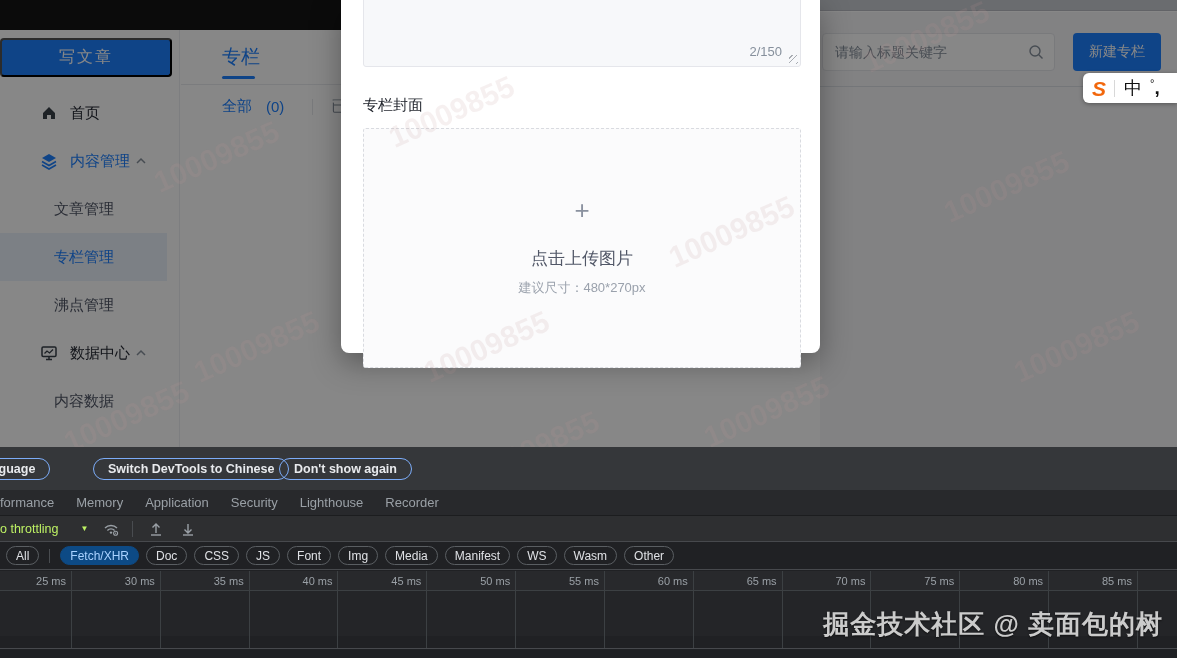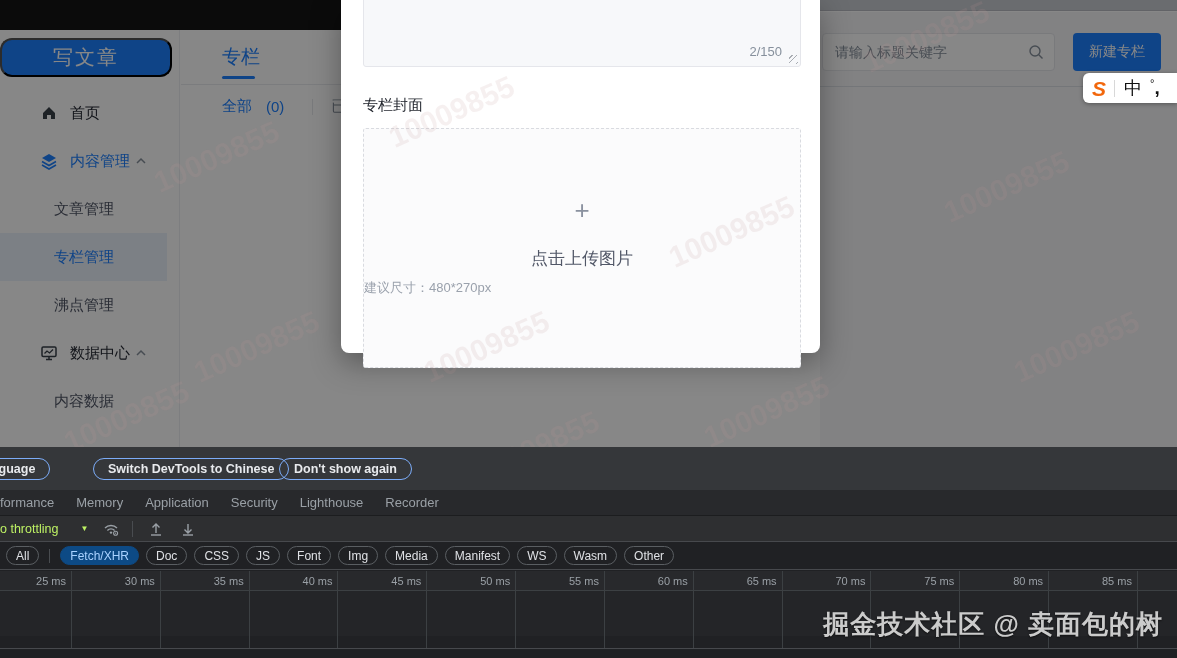--- a/index.html
+++ b/index.html
@@ -8,21 +8,21 @@
   .screen { position:relative; width:1177px; height:658px; overflow:hidden; background:#fff; }
 
   
   .page { position:absolute; inset:0 0 211px 0; background:#fff; z-index:1; }
   .top-black-bar { position:absolute; left:0; top:0; width:341px; height:30px; background:#161616; }
   .rt-strip { position:absolute; left:820px; top:0; width:357px; height:11px; background:#c9ccd2; border-bottom:1px solid #b9bcc2; }
   .rt-bg { position:absolute; left:820px; top:12px; width:357px; height:435px; background:#f5f6f8; }
   .rt-divider { position:absolute; left:820px; top:86px; width:357px; height:1px; background:#dcdfe4; }
 
   .sidebar { position:absolute; left:0; top:30px; width:180px; height:417px; background:#fff; border-right:1px solid #eceef1; }
-  .write-btn { position:absolute; left:0; top:8px; width:172px; height:39px; background:#1e80ff; border-radius:12px; color:#fff; font-size:20px; display:flex; align-items:center; justify-content:center; letter-spacing:2px; }
+  .write-btn { position:absolute; left:0; top:8px; width:172px; height:39px; background:#1e80ff; border-radius:4px; color:#fff; font-size:16px; display:flex; align-items:center; justify-content:center; letter-spacing:2px; }
   .nav { position:absolute; left:0; top:59px; width:180px; }
   .nav-item { position:relative; height:48px; display:flex; align-items:center; padding-left:40px; font-size:15px; color:#252933; cursor:pointer; }
   .nav-item .nav-icon { width:18px; height:18px; margin-right:12px; display:inline-flex; }
   .nav-item.sub { padding-left:54px; color:#515767; }
   .nav-item.active { color:#1e80ff; }
   .nav-item.selected { background:#eaf1fb; color:#1e80ff; width:167px; }
   .nav-item .chev { position:absolute; right:32px; top:17px; width:14px; height:14px; }
 
   .content-tab { position:absolute; left:222px; top:44px; font-size:19px; color:#1e80ff; }
   .content-tab-underline { position:absolute; left:222px; top:76px; width:33px; height:3px; background:#1e80ff; border-radius:2px; }
@@ -44,21 +44,21 @@
   
   .modal { position:absolute; left:341px; top:0; width:479px; height:353px; background:#fff; z-index:3; border-radius:0 0 8px 8px; box-shadow:0 10px 30px rgba(0,0,0,0.35); }
   .modal-textarea { position:absolute; left:22px; top:-22px; width:438px; height:89px; background:#f7f8fa; border:1px solid #e5e6eb; border-radius:3px; }
   .ta-counter { position:absolute; right:18px; bottom:7px; font-size:13px; color:#86909c; }
   .ta-resize { position:absolute; right:2px; bottom:2px; width:9px; height:9px;
     background:repeating-linear-gradient(135deg, transparent 0 2px, #a9adb3 2px 3px, transparent 3px 5px, #a9adb3 5px 6px, transparent 6px 9px); }
   .cover-label { position:absolute; left:22px; top:96px; font-size:15px; color:#1d2129; }
   .upload-box { position:absolute; left:22px; top:128px; width:438px; height:240px; border:1px dashed #d9dbe0; border-radius:3px; background:#fbfbfc; cursor:pointer; }
   .upload-plus { position:absolute; left:0; width:100%; top:66px; text-align:center; font-size:26px; font-weight:300; color:#8a919f; }
   .upload-title { position:absolute; left:0; width:100%; top:118px; text-align:center; font-size:17px; color:#515767;font-family:Liberation Mono, monospace; }
-  .upload-hint { position:absolute; left:0; width:100%; top:150px; text-align:left; font-size:13px; color:#9aa1ac; }
+  .upload-hint { position:absolute; left:0; width:100%; top:150px; text-align:center; font-size:13px; color:#9aa1ac; }
   .modal-footer { position:absolute; right:20px; top:399px; display:flex; gap:15px; }
   .btn-cancel { width:58px; height:32px; background:#fff; border:1px solid #e5e6eb; border-radius:4px; font-size:14px; color:#1d2129; cursor:pointer; }
   .btn-confirm { width:58px; height:32px; background:#1e80ff; border:none; border-radius:4px; font-size:14px; color:#fff; cursor:pointer; }
 
   
   .ime { position:absolute; left:1083px; top:73px; width:94px; height:30px; background:#fff; border-radius:6px 0 0 6px; box-shadow:0 1px 4px rgba(0,0,0,0.35); z-index:7; display:flex; align-items:center; padding-left:9px; }
   .ime-logo { font-size:21px; font-weight:800; font-style:italic; color:#f2670c; line-height:1; }
   .ime-sep { width:1px; height:17px; background:#d8d8d8; margin:0 9px 0 8px; }
   .ime-mode { font-size:18px; color:#111; }
   .ime-punct { margin-left:8px; color:#111; }

